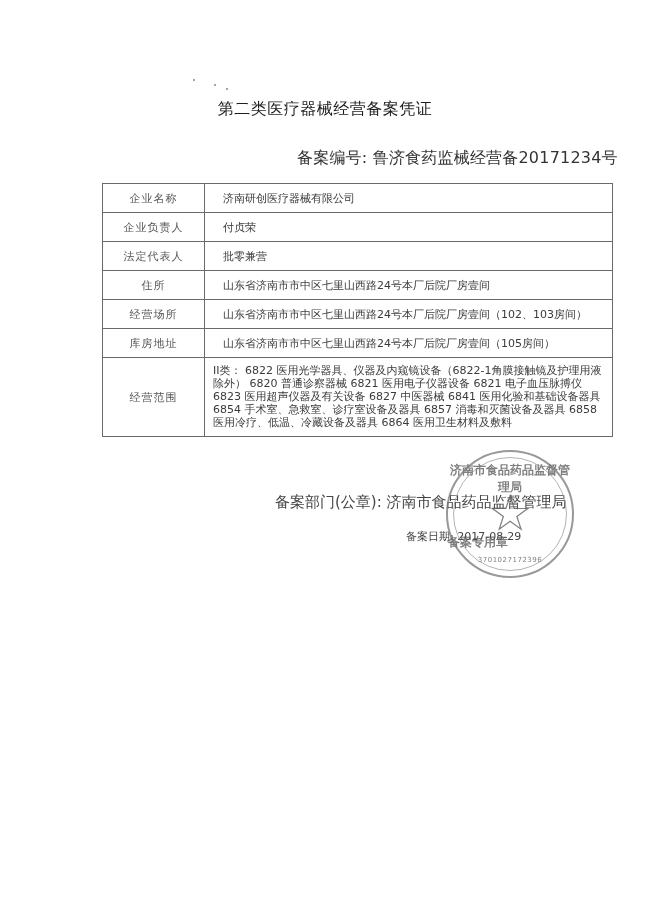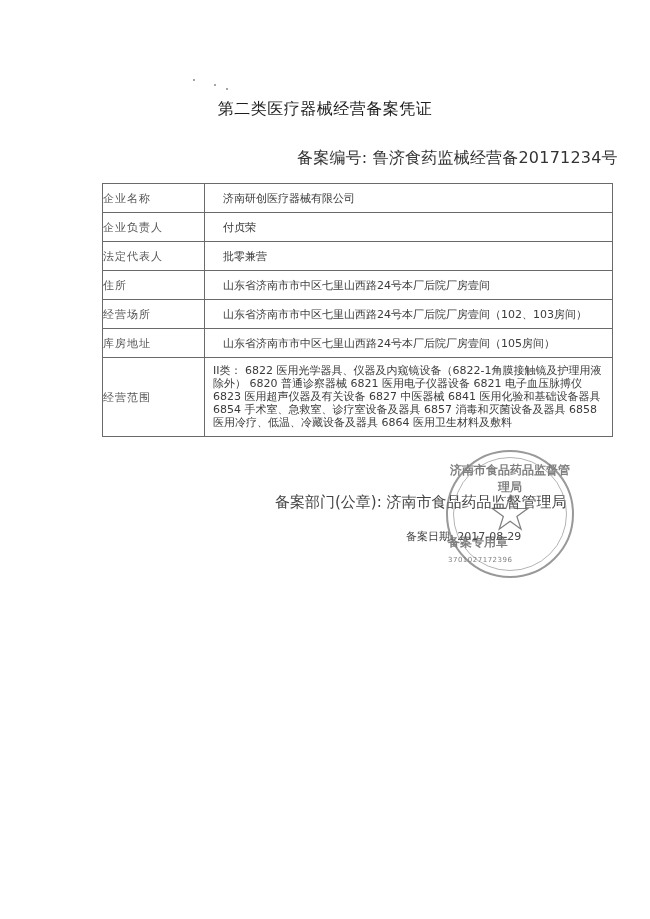--- a/index.html
+++ b/index.html
@@ -15,21 +15,21 @@
     position:absolute; left:297px; top:148px; font-size:16px; color:#333;
     letter-spacing:0.2px;
   }
   table.grid {
     position:absolute; left:102px; top:183px; width:511px;
     border-collapse:collapse; table-layout:fixed;
   }
   table.grid td {
     border:1px solid #6a6a6a; font-size:11px; color:#3a3a3a; padding:0;
   }
-  table.grid td.label { width:101px; text-align:left; color:#555; letter-spacing:1px; }
+  table.grid td.label { width:101px; text-align:center; color:#555; letter-spacing:1px; }
   table.grid td.value { padding-left:18px; }
   table.grid tr { height:29px; }
   table.grid tr.tall { height:79px; }
   td.scope { font-size:10.3px; line-height:13px; padding:2px 6px 4px 8px !important; vertical-align:middle; color:#333;margin-top:36px; }
   .footer1 {
     position:absolute; left:275px; top:493px; font-size:15px; color:#444;
   }
   .footer2 {
     position:absolute; left:406px; top:529px; font-size:11px; color:#444;
   }
@@ -45,21 +45,21 @@
     position:absolute; left:0; right:0; top:34px; text-align:center; font-size:46px; color:transparent;
     -webkit-text-stroke:1.2px #555;
   }
   .stamp .arc {
     position:absolute; left:0; right:0; top:10px; text-align:center; font-size:12px; color:#555; font-weight:bold;
   }
   .stamp .bottom {
     position:absolute; left:0; right:0; top:82px; font-size:12px; color:#555; font-weight:bold;
   }
   .stamp .code {
-    position:absolute; left:0; right:0; top:104px; text-align:left; font-size:7px; color:#555; letter-spacing:0.5px;
+    position:absolute; left:0; right:0; top:104px; text-align:center; font-size:7px; color:#555; letter-spacing:0.5px;
   }
   .specks { position:absolute; width:2px; height:2px; background:#888; border-radius:1px; }
 </style>
 </head>
 <body>
 
 <div>
   <div class="title">第二类医疗器械经营备案凭证</div>
 
   <div class="reg-no">

